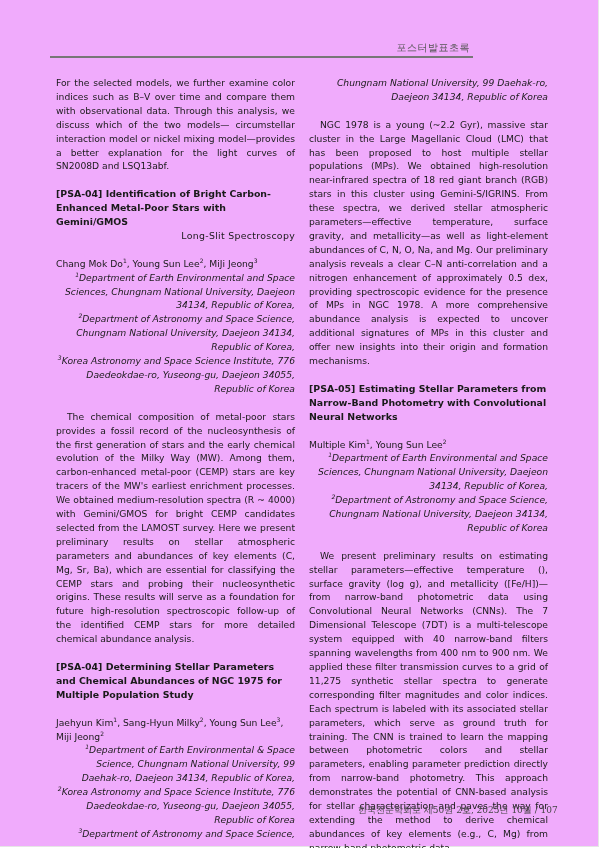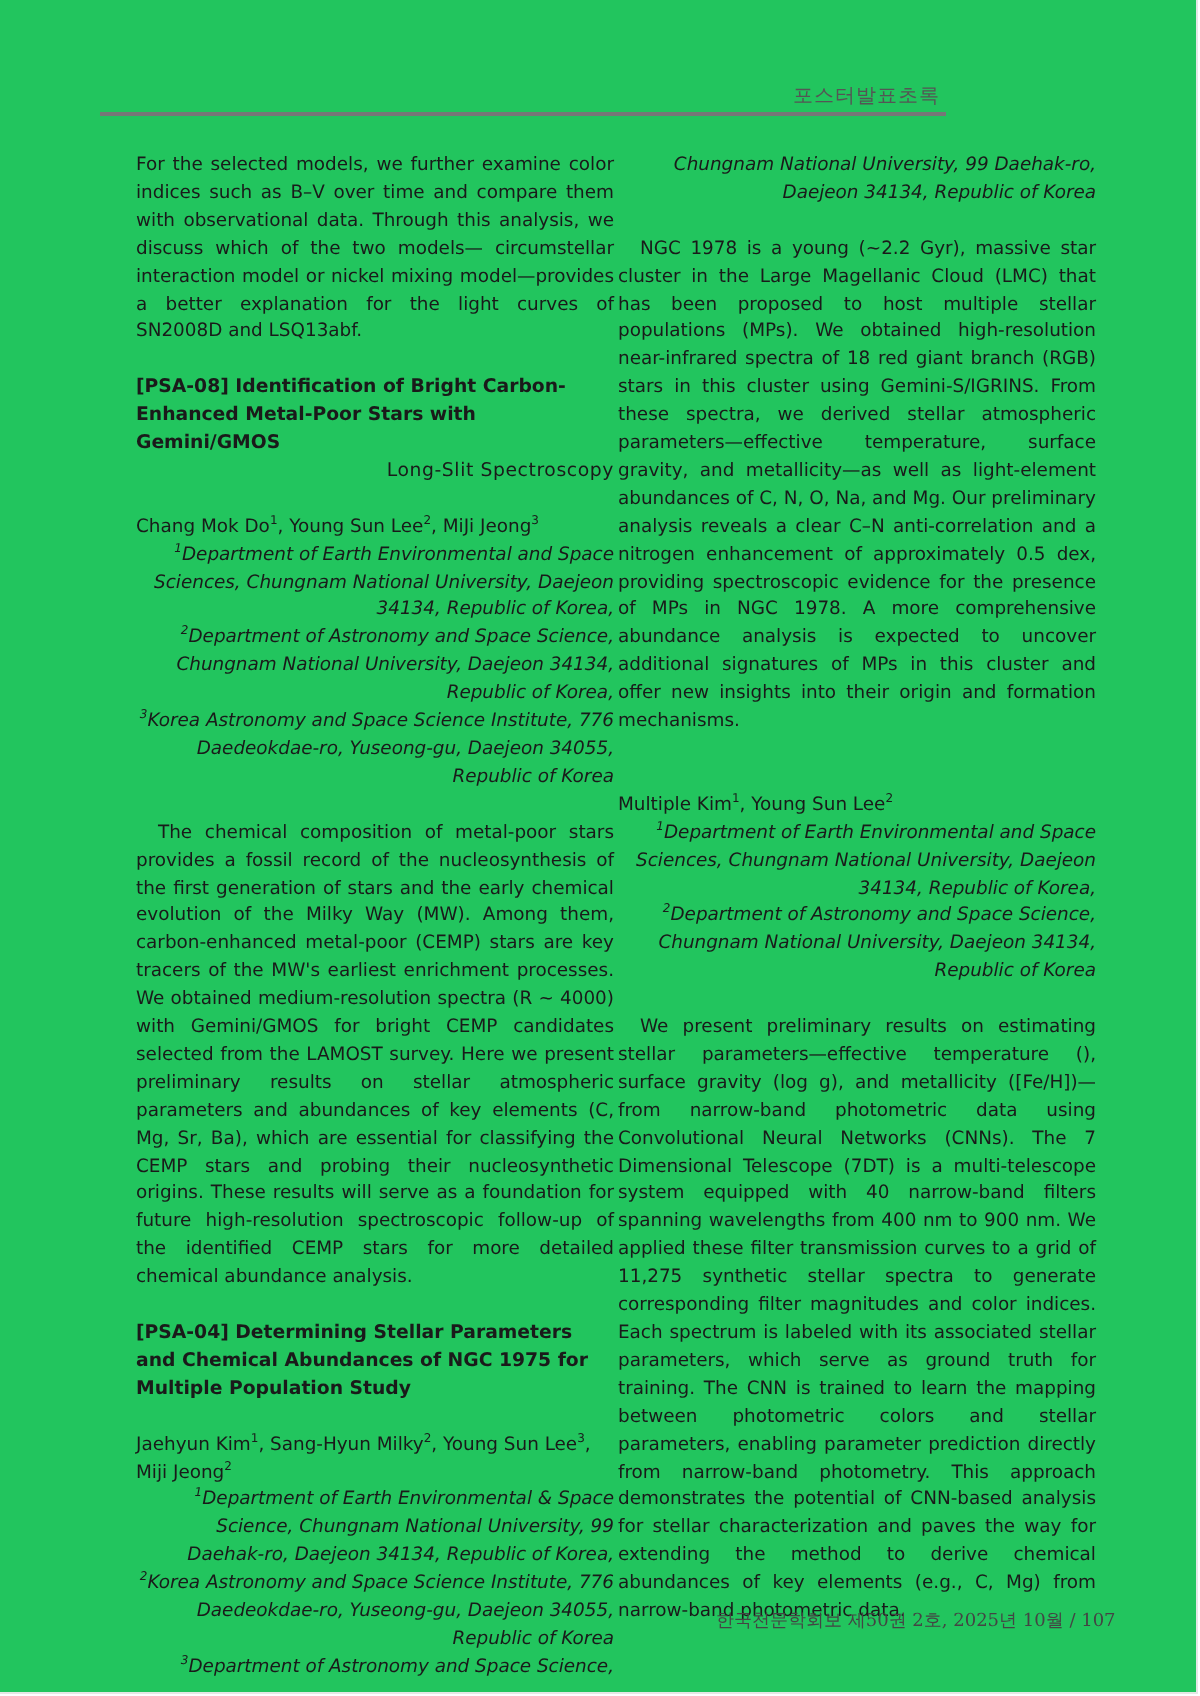--- a/index.html
+++ b/index.html
@@ -2,34 +2,34 @@
 <html><head>
   <meta charset="utf-8">
   <style>
     html, body { margin: 0; padding: 0; }
     body {
       width: 600px; height: 848px; background: #ffffff; position: relative; overflow: hidden;
       font-family: "DejaVu Sans", sans-serif; color: #1a1a1a;
     }
     .page {
       position: absolute; left: 0; top: 0; width: 598px; height: 846px;
-      border-right: 1px solid #e6e6e6; border-bottom: 1px solid #e6e6e6; background: #22c55e;
+      border-right: 1px solid #e6e6e6; border-bottom: 1px solid #e6e6e6; background: #f0abfc;
     }
     .running-head {
       position: absolute; right: 128px; top: 41px;
       font-family: "DejaVu Serif", serif; font-size: 10px; color: #555; letter-spacing: 0.5px;
     }
     .head-rule {
       position: absolute; left: 50px; top: 56px; width: 423px; height: 2px; background: #777;
     }
     .col {
       position: absolute; top: 76px; width: 239px;
       font-size: 9.2px; line-height: 13.9px; text-align: justify;
     }
-    .col.left { left: 68px; }
+    .col.left { left: 56px; }
     .col.right { left: 309px; }
     p { margin: 0; }
     .indent { text-indent: 11px; }
     .title { font-weight: bold; font-size: 9.4px; line-height: 13.9px; text-align: left; }
     .subtitle { font-size: 9.4px; text-align: right; letter-spacing: 0.3px; }
     .authors { text-align: left; }
     .aff { font-style: italic; text-align: right; }
     sup { font-size: 6px; line-height: 0; vertical-align: 4px; }
     .gap { height: 13.9px; }
     .footer {
@@ -43,21 +43,21 @@
 <div class="page">
 
   <div class="running-head">포스터발표초록</div>
   <div class="head-rule"></div>
 
   <div class="col left">
     <p>For the selected models, we further examine color indices such as B–V over time and compare them with observational data. Through this analysis, we discuss which of the two models— circumstellar interaction model or nickel mixing model—provides a better explanation for the light curves of SN2008D and LSQ13abf.</p>
     <div class="gap"></div>
 
     <section>
-      <p class="title">[PSA-08] Identification of Bright Carbon-Enhanced Metal-Poor Stars with Gemini/GMOS</p>
+      <p class="title">[PSA-04] Identification of Bright Carbon-Enhanced Metal-Poor Stars with Gemini/GMOS</p>
       <p class="subtitle">Long-Slit Spectroscopy</p>
       <div class="gap"></div>
       <p class="authors">
         <span>Chang Mok Do</span><sup>1</sup>,
         <span>Young Sun Lee</span><sup>2</sup>,
         <span>MiJi Jeong</span><sup>3</sup>
       </p>
       <p class="aff"><sup>1</sup><span>Department of Earth Environmental and Space Sciences, Chungnam National University, Daejeon 34134, Republic of Korea,</span></p>
       <p class="aff"><sup>2</sup><span>Department of Astronomy and Space Science, Chungnam National University, Daejeon 34134, Republic of Korea,</span></p>
       <p class="aff"><sup>3</sup><span>Korea Astronomy and Space Science Institute, 776 Daedeokdae-ro, Yuseong-gu, Daejeon 34055, Republic of Korea</span></p>
@@ -81,20 +81,21 @@
     </section>
   </div>
 
   <div class="col right">
     <p class="aff">Chungnam National University, 99 Daehak-ro, Daejeon 34134, Republic of Korea</p>
     <div class="gap"></div>
     <p class="indent">NGC 1978 is a young (~2.2 Gyr), massive star cluster in the Large Magellanic Cloud (LMC) that has been proposed to host multiple stellar populations (MPs). We obtained high-resolution near-infrared spectra of 18 red giant branch (RGB) stars in this cluster using Gemini-S/IGRINS. From these spectra, we derived stellar atmospheric parameters—effective temperature, surface gravity, and metallicity—as well as light-element abundances of C, N, O, Na, and Mg. Our preliminary analysis reveals a clear C–N anti-correlation and a nitrogen enhancement of approximately 0.5 dex, providing spectroscopic evidence for the presence of MPs in NGC 1978. A more comprehensive abundance analysis is expected to uncover additional signatures of MPs in this cluster and offer new insights into their origin and formation mechanisms.</p>
     <div class="gap"></div>
 
     <section>
+      <p class="title">[PSA-05] Estimating Stellar Parameters from Narrow-Band Photometry with Convolutional Neural Networks</p>
       <div class="gap"></div>
       <p class="authors">
         <span>Multiple Kim</span><sup>1</sup>,
         <span>Young Sun Lee</span><sup>2</sup>
       </p>
       <p class="aff"><sup>1</sup><span>Department of Earth Environmental and Space Sciences, Chungnam National University, Daejeon 34134, Republic of Korea,</span></p>
       <p class="aff"><sup>2</sup><span>Department of Astronomy and Space Science, Chungnam National University, Daejeon 34134, Republic of Korea</span></p>
       <div class="gap"></div>
       <p class="indent">We present preliminary results on estimating stellar parameters—effective temperature (), surface gravity (log g), and metallicity ([Fe/H])—from narrow-band photometric data using Convolutional Neural Networks (CNNs). The 7 Dimensional Telescope (7DT) is a multi-telescope system equipped with 40 narrow-band filters spanning wavelengths from 400 nm to 900 nm. We applied these filter transmission curves to a grid of 11,275 synthetic stellar spectra to generate corresponding filter magnitudes and color indices. Each spectrum is labeled with its associated stellar parameters, which serve as ground truth for training. The CNN is trained to learn the mapping between photometric colors and stellar parameters, enabling parameter prediction directly from narrow-band photometry. This approach demonstrates the potential of CNN-based analysis for stellar characterization and paves the way for extending the method to derive chemical abundances of key elements (e.g., C, Mg) from narrow-band photometric data.</p>
     </section>

